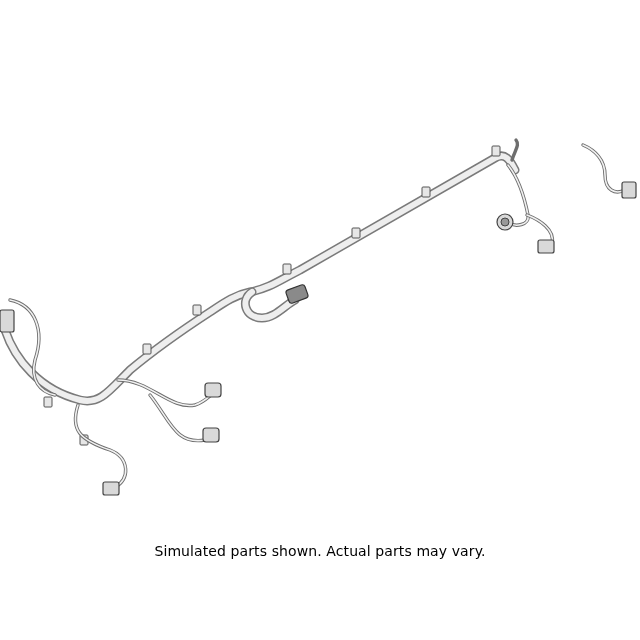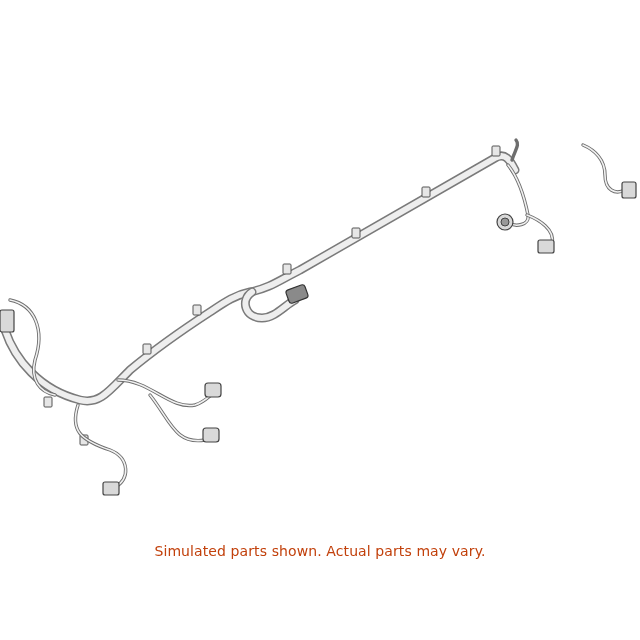--- a/index.html
+++ b/index.html
@@ -1,18 +1,18 @@
 <!DOCTYPE html>
 <html><head>
 <meta charset="utf-8">
 <style>
   html, body { margin: 0; padding: 0; background: #ffffff; }
   body { width: 640px; height: 640px; position: relative; overflow: hidden; font-family: "DejaVu Sans", sans-serif; }
   .illustration { position: absolute; left: 0; top: 0; width: 640px; height: 640px; }
-  .caption { position: absolute; left: 0; top: 543px; width: 640px; text-align: center; font-size: 14px; color: #c2410c; letter-spacing: 0.1px; }
+  .caption { position: absolute; left: 0; top: 543px; width: 640px; text-align: center; font-size: 14px; color: #000000; letter-spacing: 0.1px; }
   .trunk { fill: none; stroke: #7a7a7a; stroke-width: 9; stroke-linecap: round; stroke-linejoin: round; }
   .trunk-in { fill: none; stroke: #eeeeee; stroke-width: 6; stroke-linecap: round; stroke-linejoin: round; }
   .wire { fill: none; stroke: #6e6e6e; stroke-width: 3.4; stroke-linecap: round; }
   .wire-in { fill: none; stroke: #f1f1f1; stroke-width: 1.6; stroke-linecap: round; }
   .conn { fill: #d9d9d9; stroke: #444; stroke-width: 1.2; }
   .conn-dark { fill: #8a8a8a; stroke: #333; stroke-width: 1.2; }
   .clip { fill: #e6e6e6; stroke: #555; stroke-width: 1; }
 </style>
 </head>
 <body>

